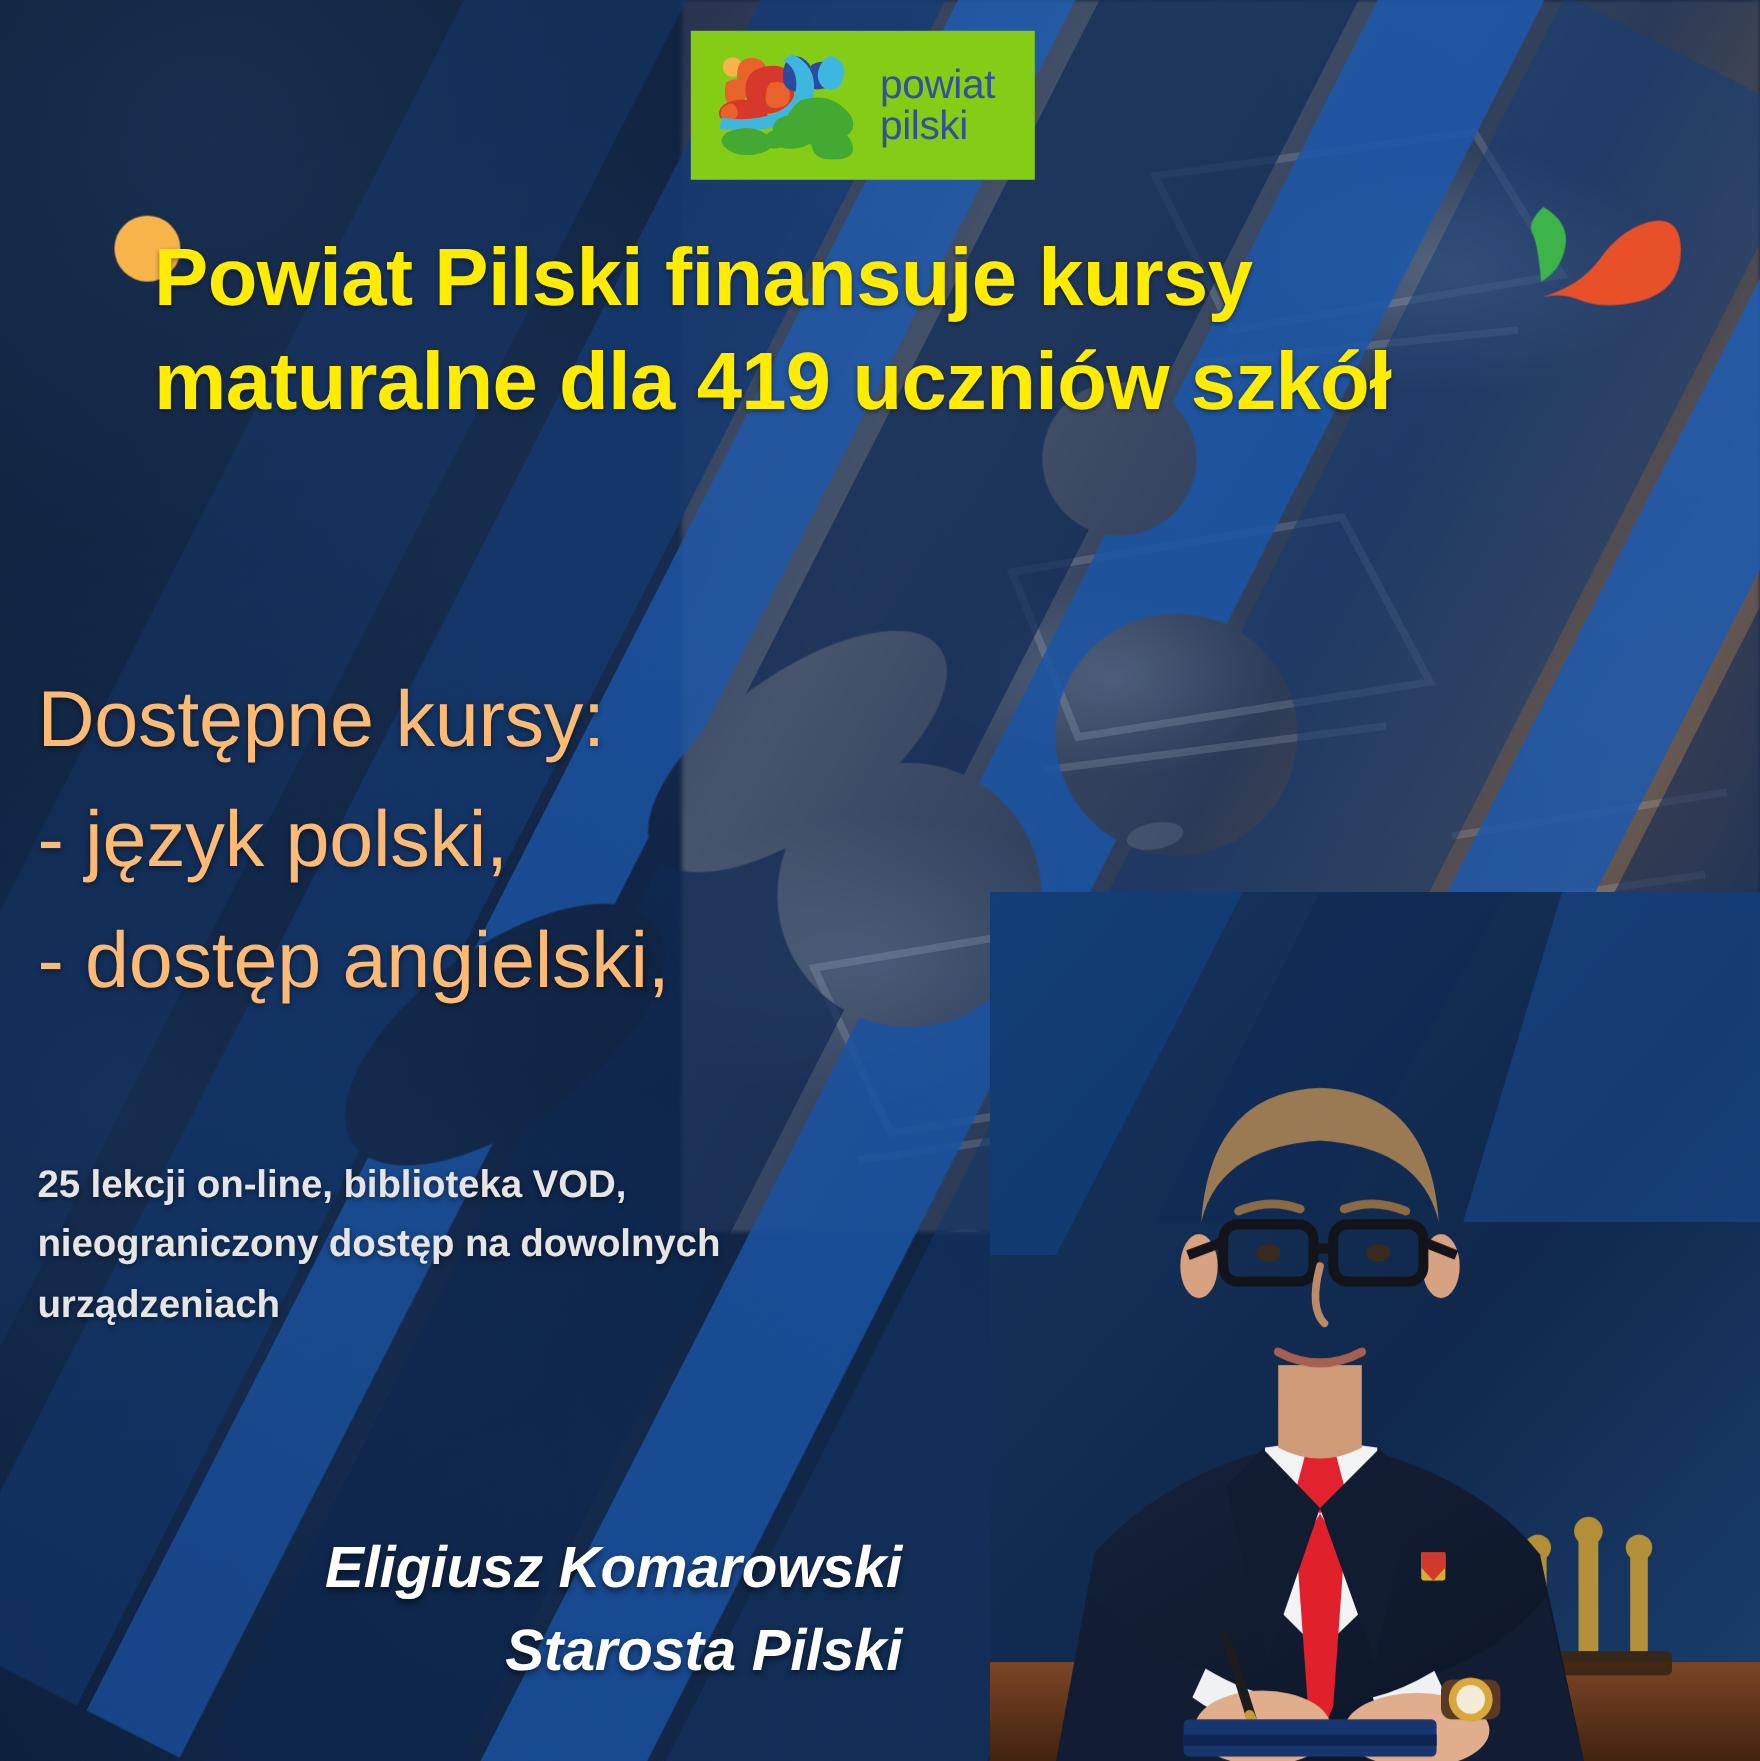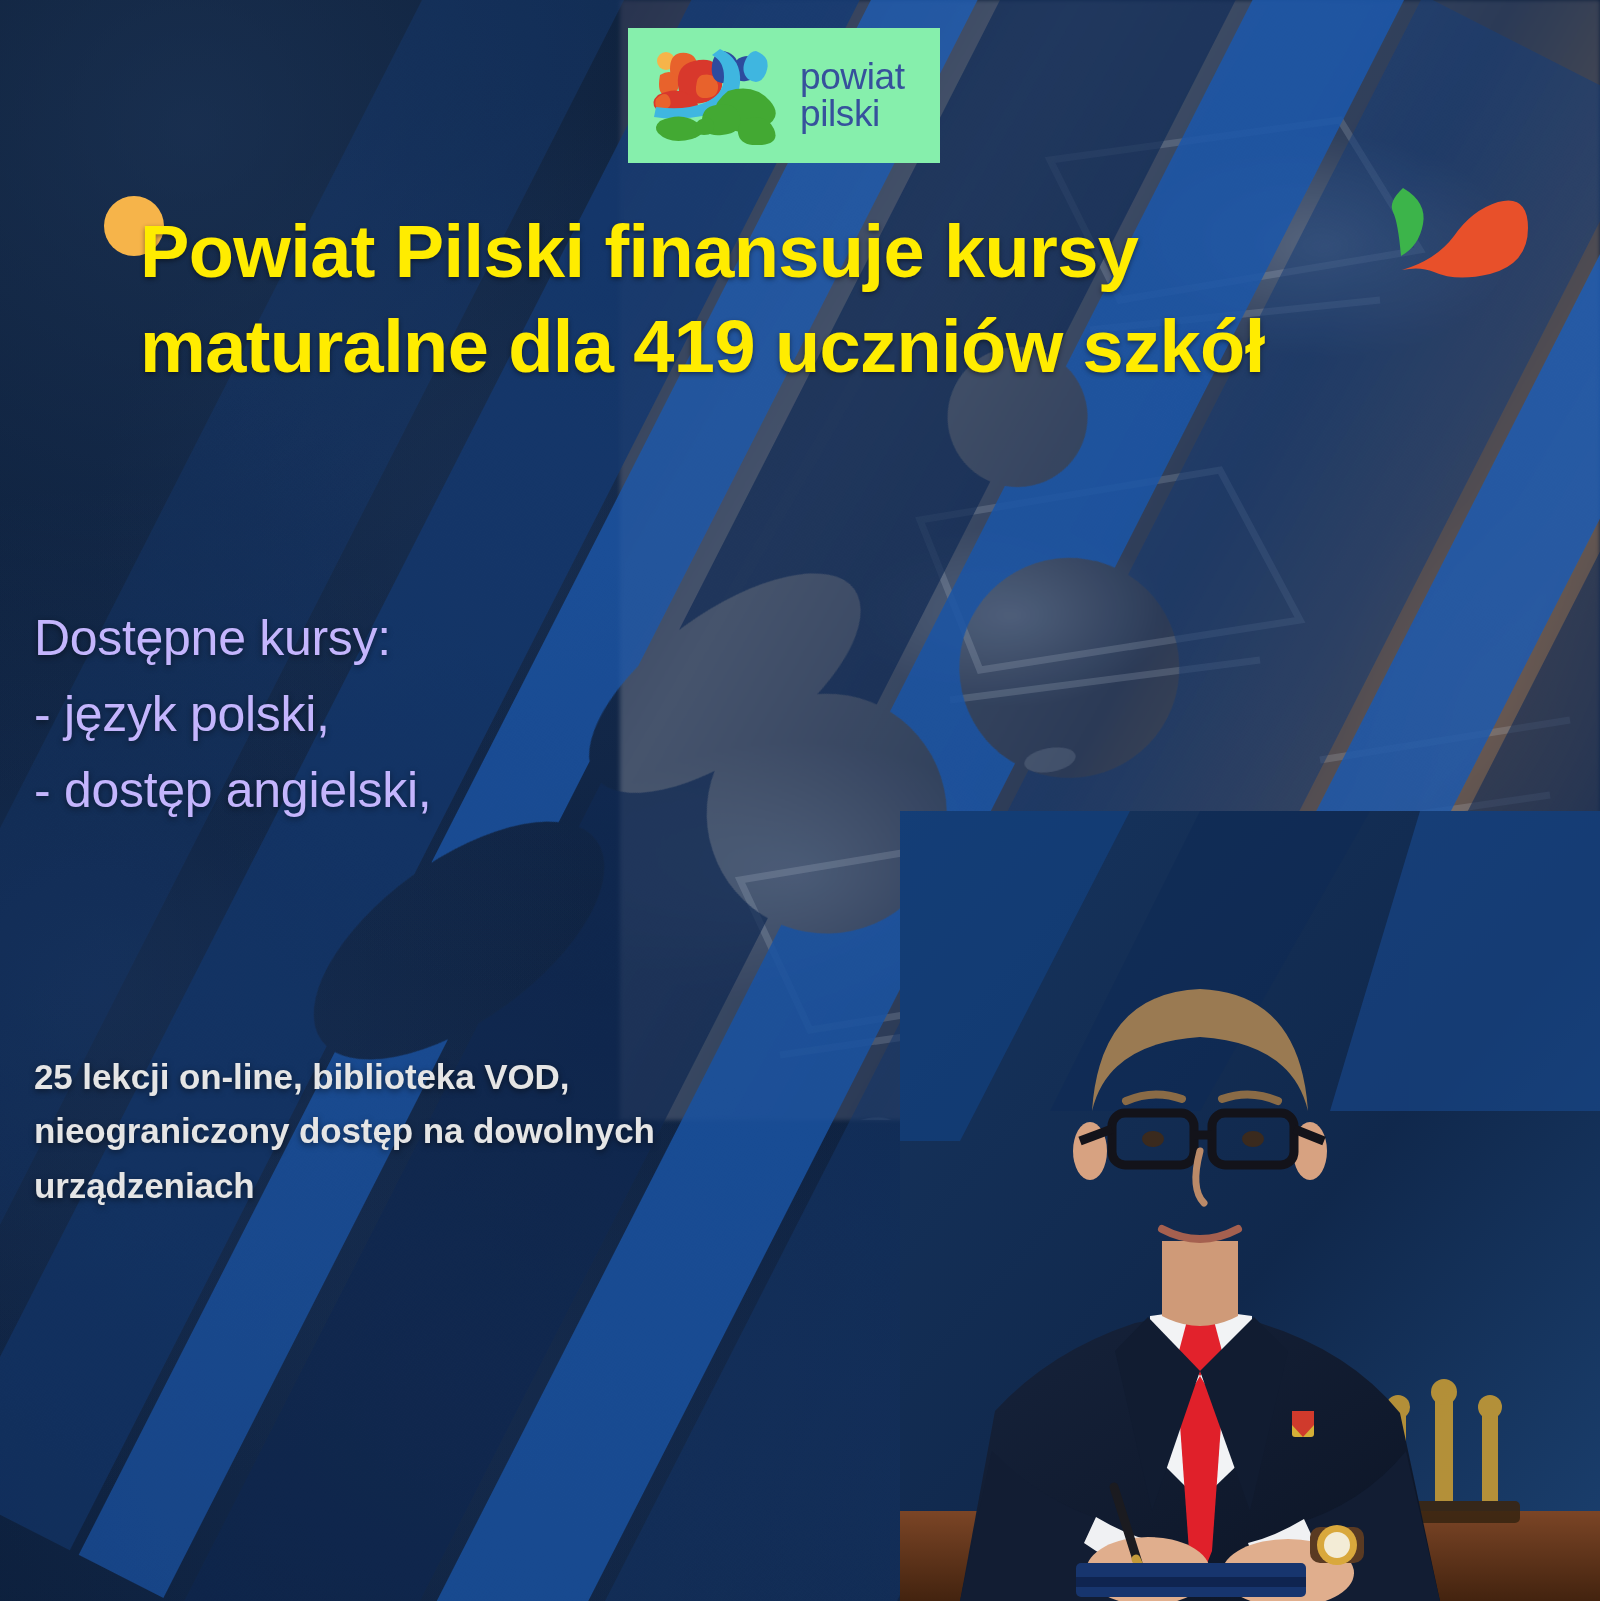--- a/index.html
+++ b/index.html
@@ -43,21 +43,21 @@
     opacity:.32;
   }
 
   
   .stripes{ position:absolute; inset:-200px; }
 
   
   .logo-badge{
     position:absolute; left:628px; top:28px;
     width:312px; height:135px;
-    background:#86efac;
+    background:#84cc16;
     display:flex; align-items:center; justify-content:flex-start;
     padding:12px 10px 12px 22px;
     gap:18px;
   }
   .logo-mark{ width:132px; height:98px; flex:0 0 auto; }
   .logo-word{
     color:#36519c;
     font-size:37px;
     line-height:.98;
     font-weight:400;
@@ -84,22 +84,22 @@
     font-size:74px;
     font-weight:700;
     line-height:1.28;
     letter-spacing:-.6px;
     text-shadow:0 2px 5px rgba(0,0,0,.45);
   }
 
   .courses{
     position:absolute;
     left:34px; top:600px; width:760px;
-    color:#c4b5fd;
-    font-size:50px;
+    color:#fdba74;
+    font-size:72px;
     font-weight:400;
     line-height:1.52;
     letter-spacing:-.3px;
     text-shadow:0 2px 6px rgba(0,0,0,.45);
   }
   .courses div{ white-space:nowrap; }
 
   .details{
     position:absolute;
     left:34px; top:1050px; width:880px;
@@ -344,14 +344,18 @@
     <div>- język polski,</div>
     <div>- dostęp angielski,</div>
   </div>
 
   <div class="details">
     <div>25 lekcji on-line, biblioteka VOD,</div>
     <div>nieograniczony dostęp na dowolnych</div>
     <div>urządzeniach</div>
   </div>
 
+  <div class="signature">
+    <div>Eligiusz Komarowski</div>
+    <div>Starosta Pilski</div>
+  </div>
 
 </div>
 
 </body></html>

